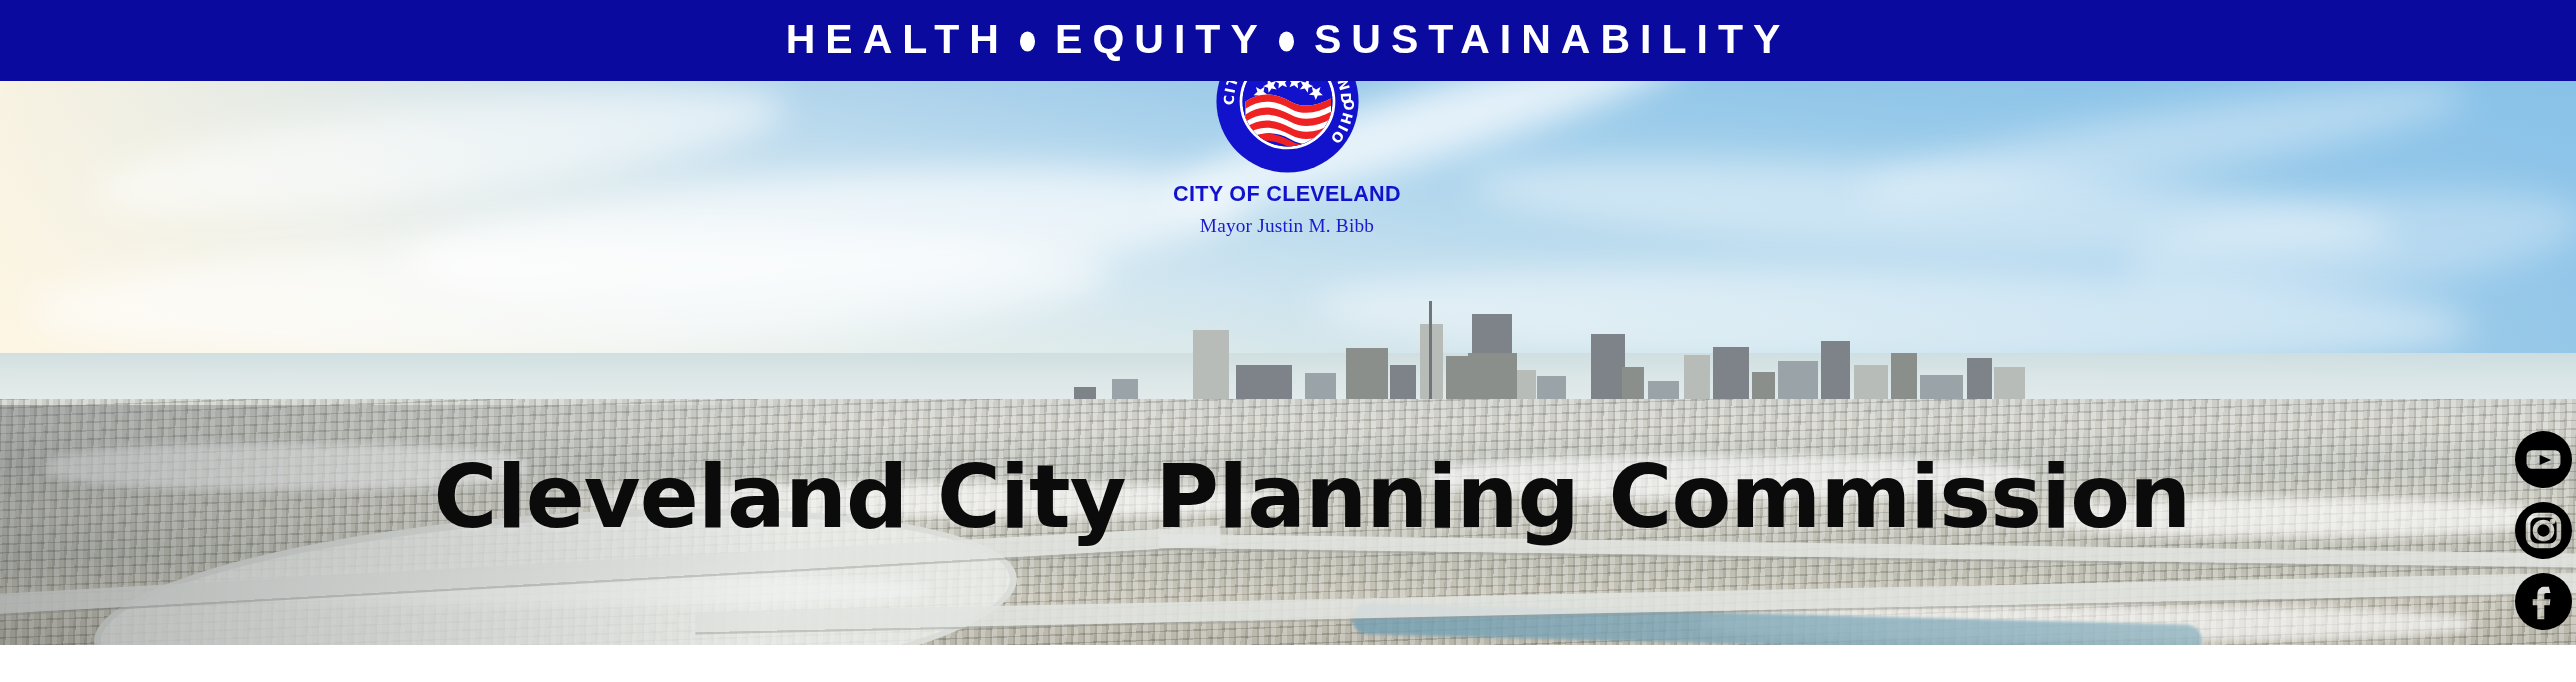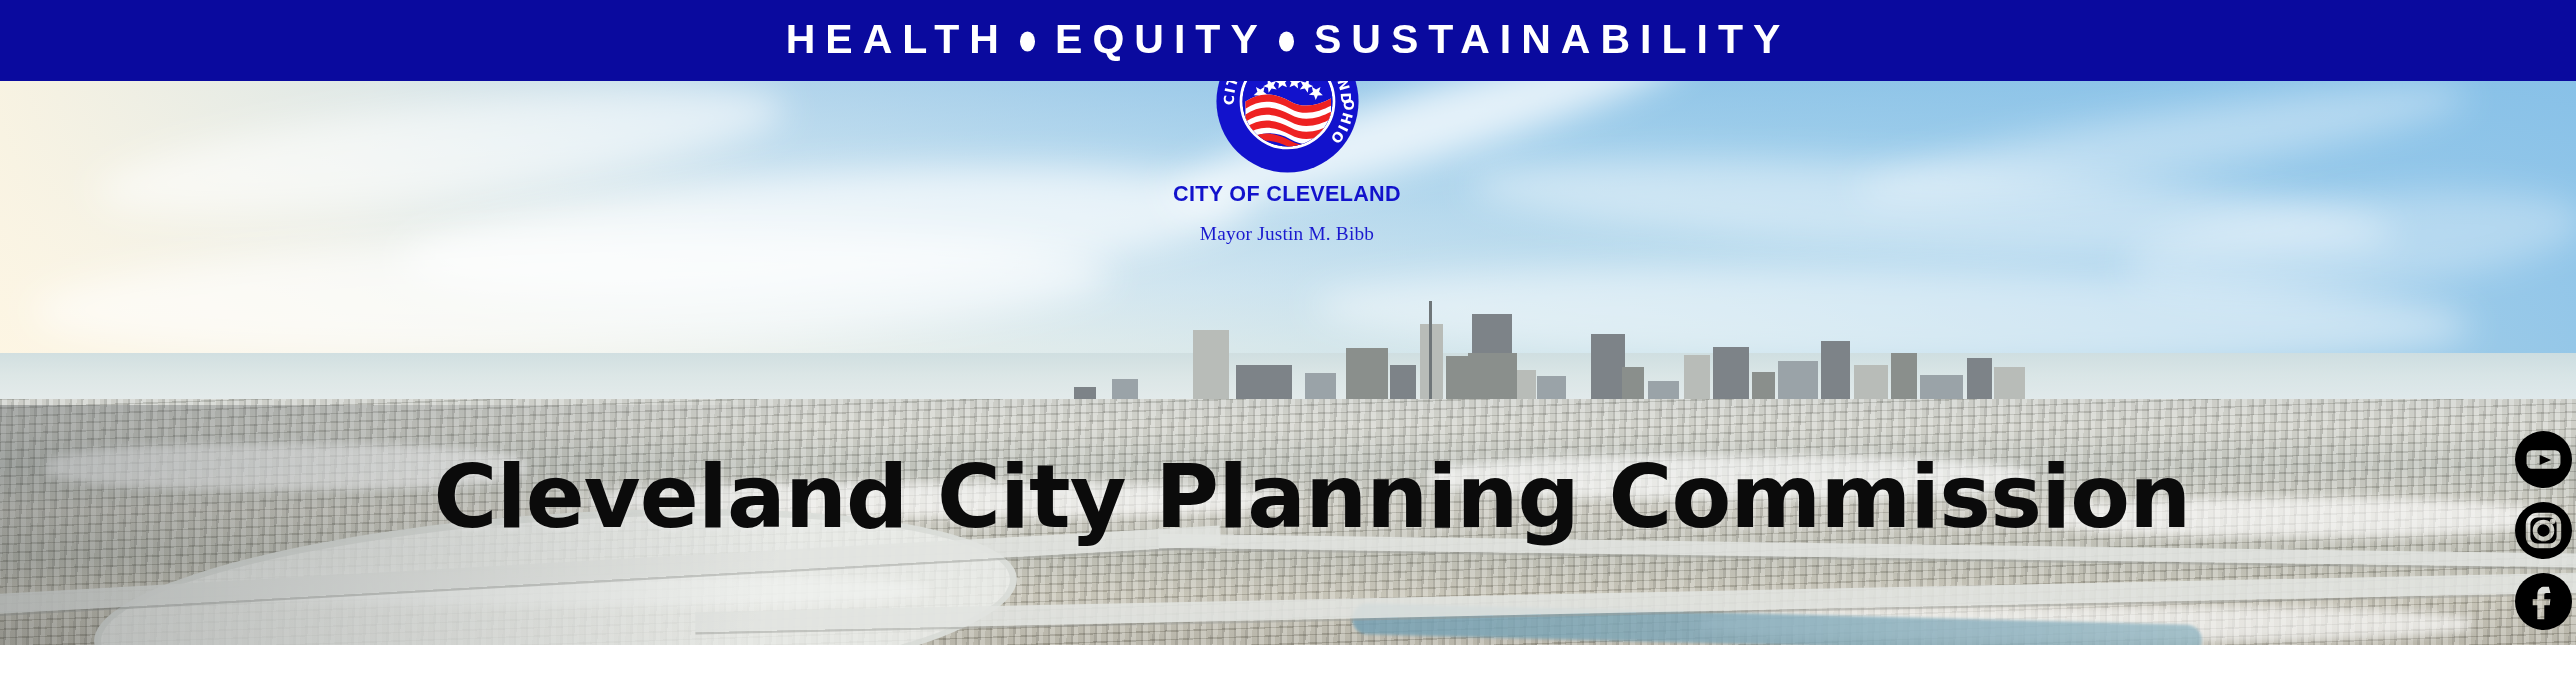--- a/index.html
+++ b/index.html
@@ -216,21 +216,21 @@
     margin-top: 9.3px;
     color: #1212CC;
     font-family: "Liberation Sans", sans-serif;
     font-weight: bold;
     font-size: 21.6px;
     letter-spacing: 0.3px;
     line-height: 1.05;
     white-space: nowrap;
   }
   .seal-mayor {
-    margin-top: 18px;
+    margin-top: 10px;
     color: #1A1ACF;
     font-family: "Liberation Serif", serif;
     font-size: 19.3px;
     letter-spacing: 0.2px;
     line-height: 1.05;
     white-space: nowrap;
   }
 
   
   .headline {

